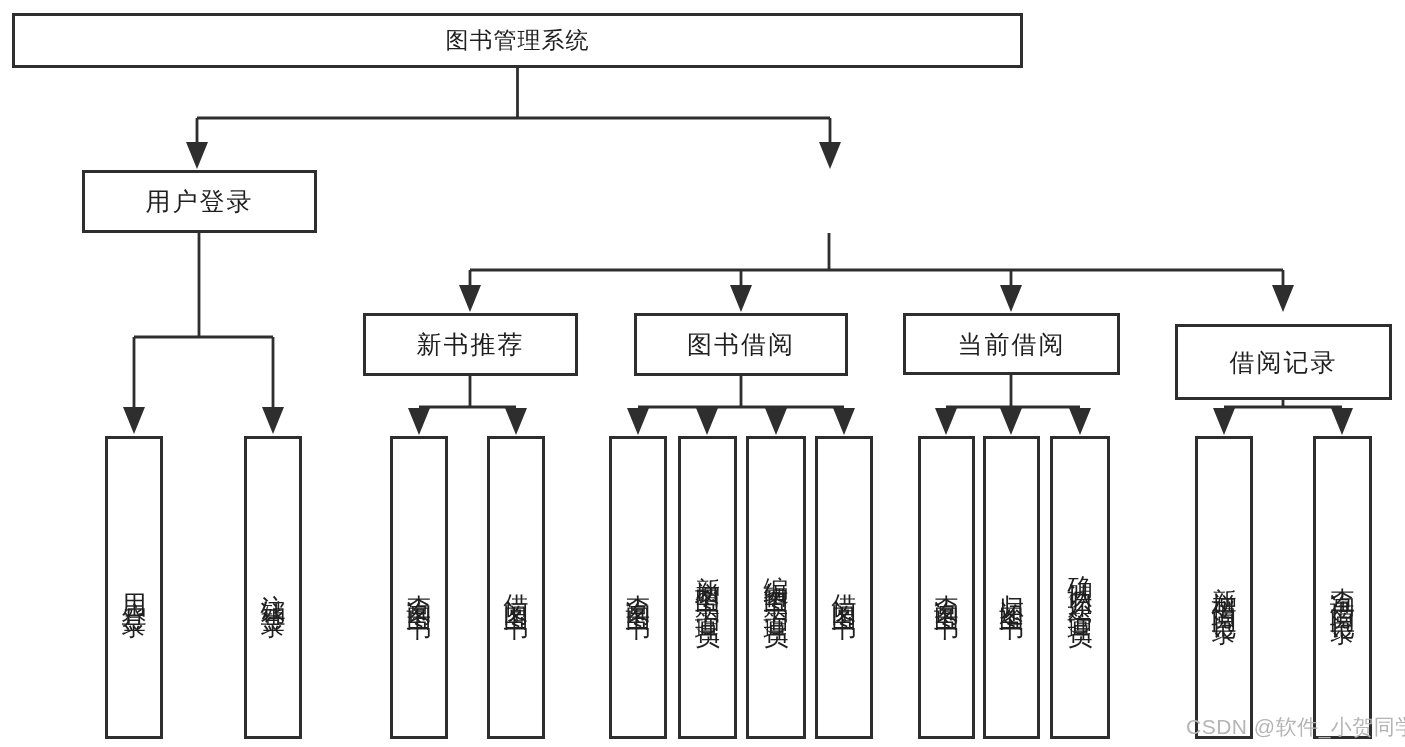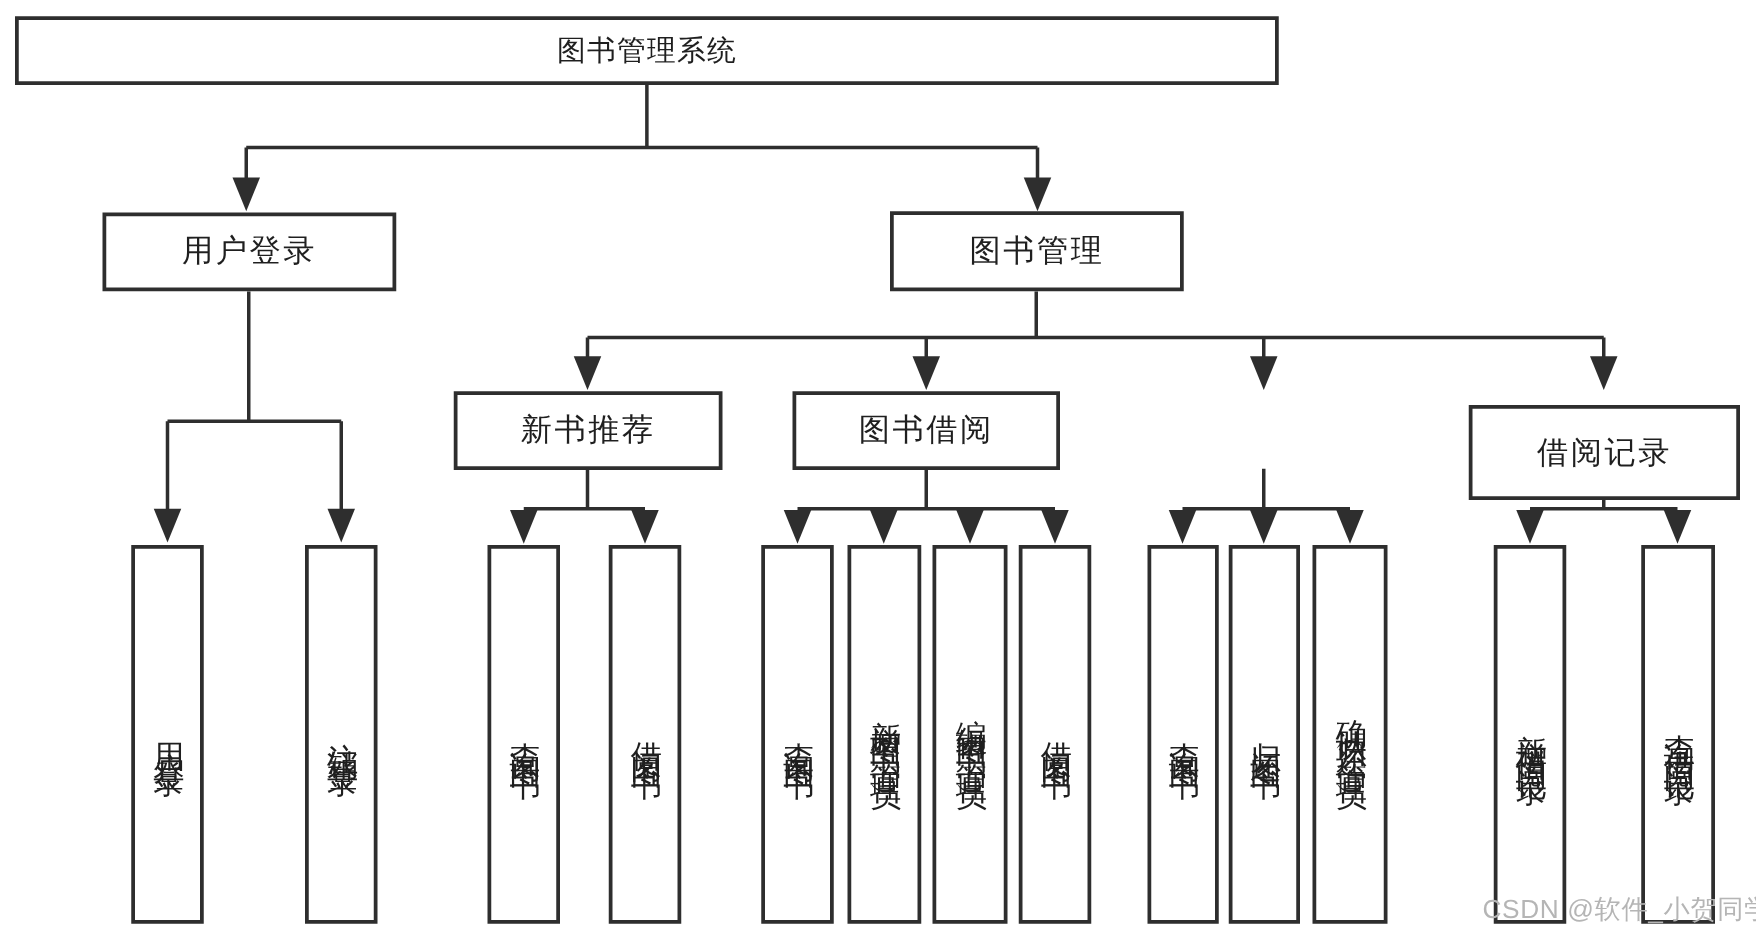--- a/index.html
+++ b/index.html
@@ -107,29 +107,29 @@
     </g>
   </svg>
 
   <div class="node root" style="left:12px; top:13px; width:1011px; height:55px">
     <span class="h-label">图书管理系统</span>
   </div>
 
   <div class="node" style="left:82px; top:170px; width:235px; height:63px">
     <span class="h-label">用户登录</span>
   </div>
-  <div class="node" style="left:712px; top:169px; width:235px; height:64px">
-    <span class="h-label">图书管理</span>
-  </div>
 
   <div class="node" style="left:634px; top:313px; width:214px; height:63px">
     <span class="h-label">图书借阅</span>
   </div>
   <div class="node" style="left:363px; top:313px; width:215px; height:63px">
     <span class="h-label">新书推荐</span>
+  </div>
+  <div class="node" style="left:903px; top:313px; width:217px; height:62px">
+    <span class="h-label">当前借阅</span>
   </div>
   <div class="node" style="left:1175px; top:324px; width:217px; height:76px">
     <span class="h-label">借阅记录</span>
   </div>
 
   <div class="node leaf" style="left:105px; top:436px; width:58px; height:303px">
     <span class="v-label">用户登录</span>
   </div>
   <div class="node leaf" style="left:244px; top:436px; width:58px; height:303px">
     <span class="v-label">注销登录</span>

